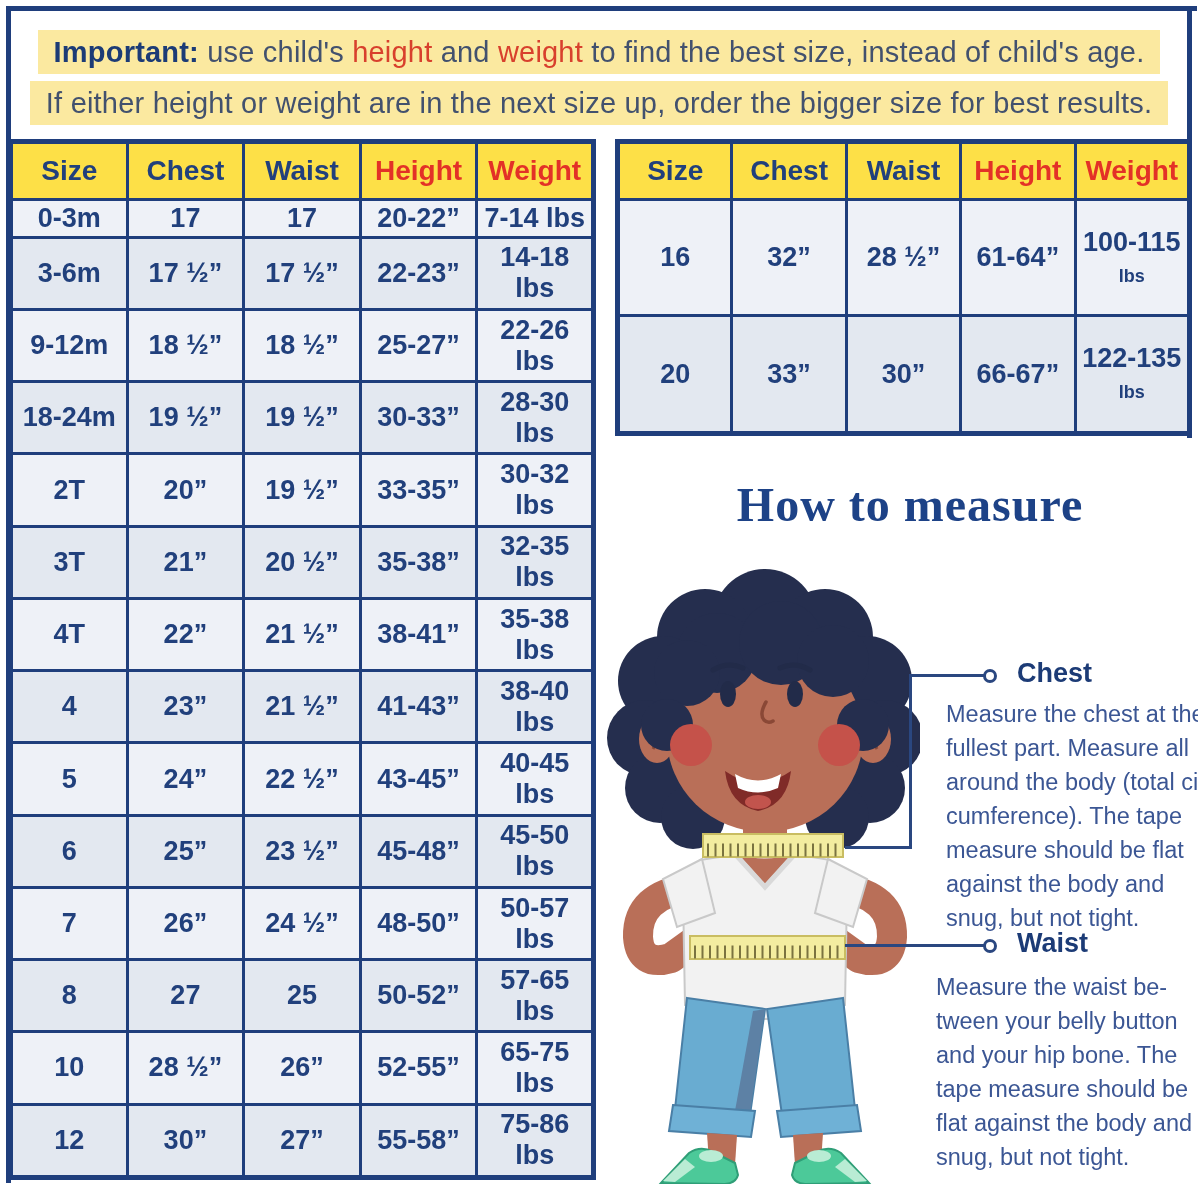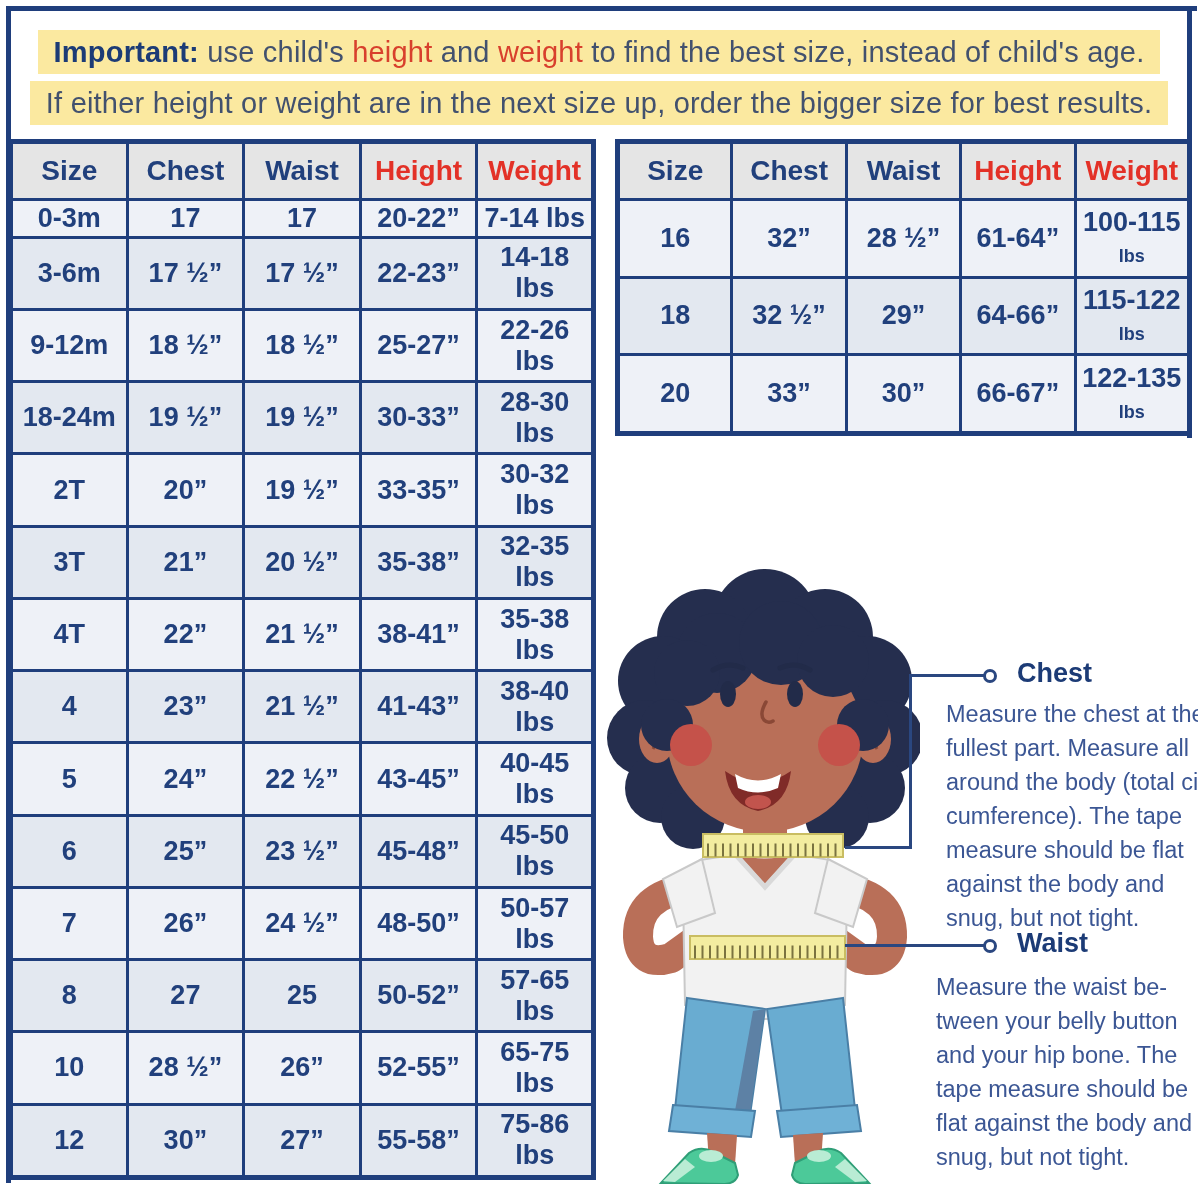--- a/index.html
+++ b/index.html
@@ -15,21 +15,21 @@
               font-size:29px;line-height:38px;color:#42516e;letter-spacing:.2px;}
   .banner .imp{font-weight:bold;color:#1c3b76;}
   .banner .red{color:#d8402d;}
   
   .tbl-wrap-left{position:absolute;left:8px;top:139px;width:588px;height:1041px;}
   .tbl-wrap-right{position:absolute;left:615px;top:139px;width:577px;height:297px;}
   table.size-chart{width:100%;height:100%;border-collapse:collapse;table-layout:fixed;
                    border:5px solid #1f3e7c;}
   table.size-chart th,table.size-chart td{border:3px solid #1f3e7c;text-align:center;
                    vertical-align:middle;font-weight:bold;color:#21407c;padding:0;}
-  table.size-chart th{background:#e5e5e5;font-size:28px;height:54px;}
+  table.size-chart th{background:#fde047;font-size:28px;height:54px;}
   table.size-chart th:nth-child(4),table.size-chart th:nth-child(5){color:#e33127;}
   table.size-chart td{font-size:27px;background:#eef1f7;}
   table.size-chart tbody tr:nth-child(even) td{background:#e3e8f0;}
   table.size-chart td .unit{font-size:18px;font-weight:bold;}
   .tbl-wrap-right td{font-size:26px;}
   
   .htm-title{position:absolute;left:630px;top:477px;width:560px;text-align:center;
              font-family:"Liberation Serif","DejaVu Serif",serif;font-weight:600;
              font-size:48px;color:#1d4287;letter-spacing:1px;}
   .callout-label{position:absolute;font-size:27px;font-weight:bold;color:#1c3b76;}
@@ -184,37 +184,31 @@
         </thead>
         <tbody>
           <tr>
             <td>16</td>
             <td>32”</td>
             <td>28 ½”</td>
             <td>61-64”</td>
             <td>100-115<span class="unit"> lbs</span></td>
           </tr>
           <tr>
-            <td>18</td>
-            <td>32 ½”</td>
-            <td>29”</td>
-            <td>64-66”</td>
-            <td>115-122<span class="unit"> lbs</span></td>
-          </tr>
-          <tr>
             <td>20</td>
             <td>33”</td>
             <td>30”</td>
             <td>66-67”</td>
             <td>122-135<span class="unit"> lbs</span></td>
           </tr>
         </tbody>
       </table>
   </div>
 
+  <div class="htm-title">How to measure</div>
 
   <svg class="figure" viewBox="0 0 315 632" xmlns="http://www.w3.org/2000/svg">
 
     <g fill="#252e4e">
       <circle cx="160" cy="135" r="105"></circle>
         <circle cx="160" cy="68" r="52"></circle>
       <circle cx="100" cy="84" r="48"></circle>
         <circle cx="220" cy="84" r="48"></circle>
       <circle cx="58" cy="128" r="45"></circle>
         <circle cx="262" cy="128" r="45"></circle>

